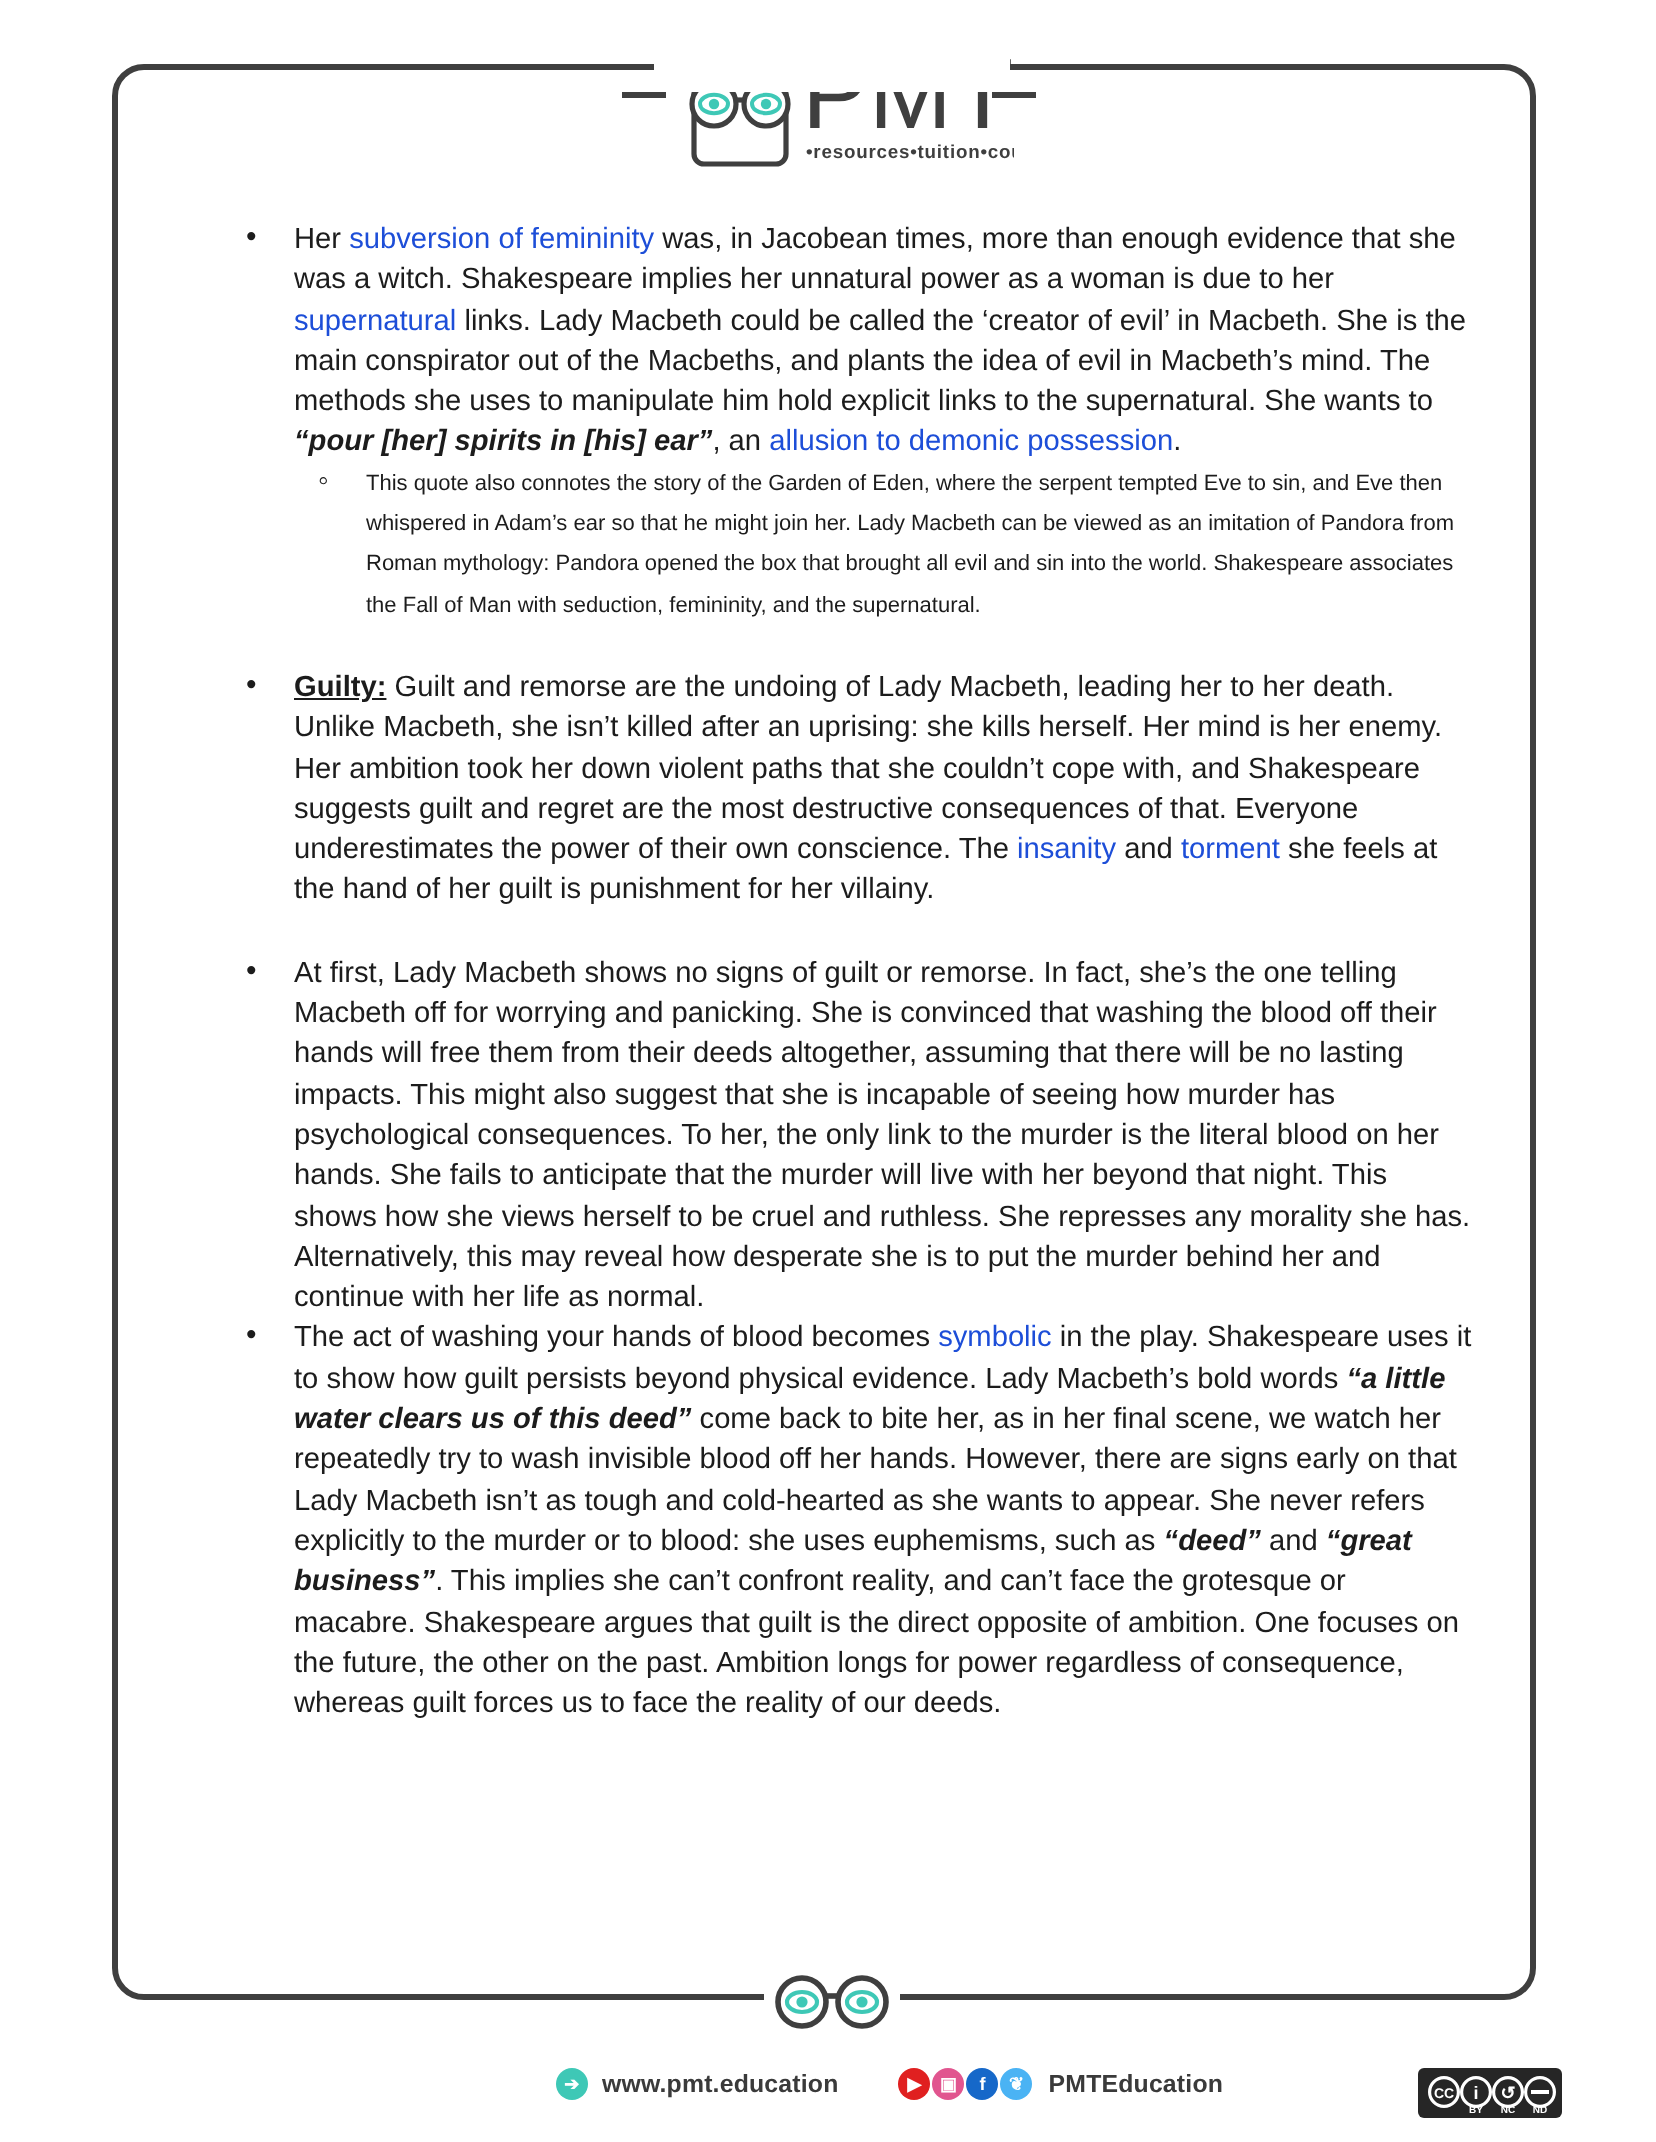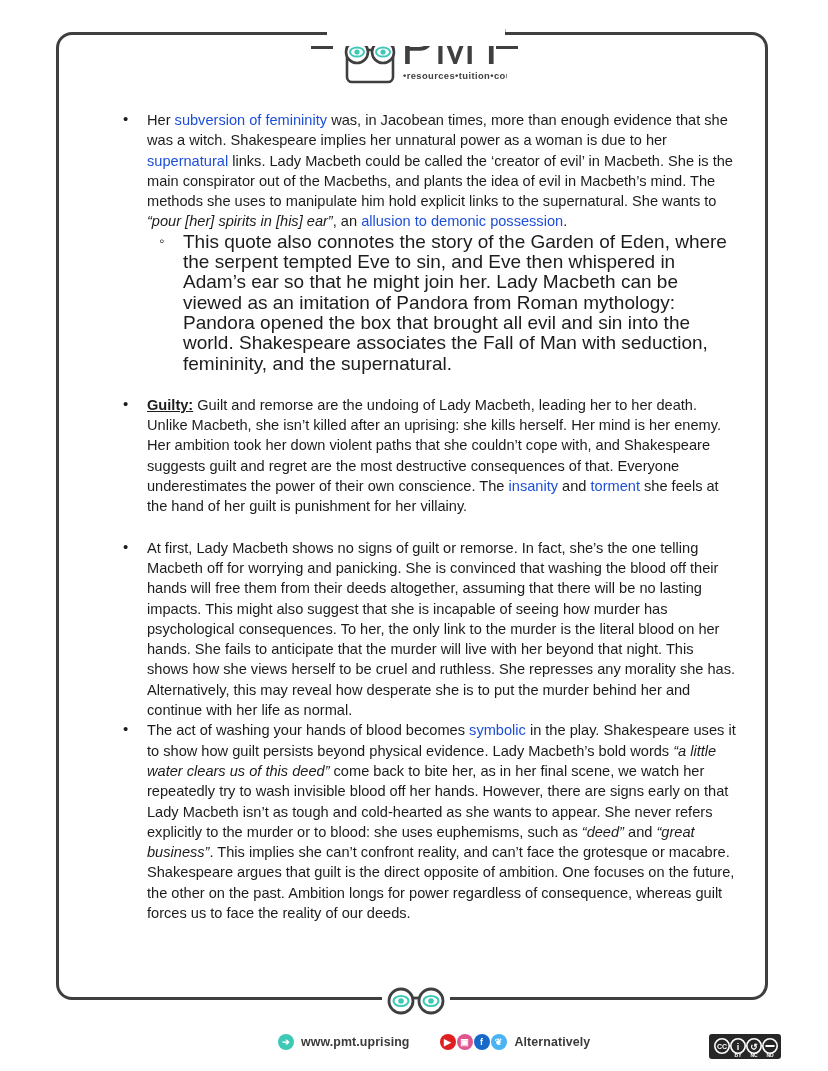--- a/index.html
+++ b/index.html
@@ -103,37 +103,37 @@
     color: #1c1c1c;
   }
   ul.lvl2 {
     list-style: none;
     margin: 0;
     padding: 0;
   }
   ul.lvl2 > li {
     position: relative;
     padding-left: 36px;
-    font-size: 19px;
+    font-size: 11px;
     line-height: 20.3px;
     color: #1c1c1c;
   }
   ul.lvl2 > li::before {
     content: "\25E6";
     position: absolute;
     left: 12px;
     top: -1px;
     font-size: 15px;
     color: #1c1c1c;
   }
   .gap-lg { height: 21px; }
   .gap-sm { height: 0px; }
 
   .hl      { color: #1d4ed8; }
-  .bi      { font-weight: normal; font-style: italic; }
+  .bi      { font-weight: bold; font-style: italic; }
   .b       { font-weight: bold; text-decoration: underline; }
 
   
   .glasses {
     position: absolute;
     left: 382px;
     top: 986px;
     width: 68px;
     height: 30px;
   }
@@ -246,30 +246,30 @@
   <ellipse cx="19" cy="15" rx="7.5" ry="5" fill="none" stroke="#3ec8b6" stroke-width="2.1"></ellipse>
   <circle cx="19" cy="15" r="2.8" fill="#3ec8b6"></circle>
   <ellipse cx="49" cy="15" rx="7.5" ry="5" fill="none" stroke="#3ec8b6" stroke-width="2.1"></ellipse>
   <circle cx="49" cy="15" r="2.8" fill="#3ec8b6"></circle>
 </svg>
 
 <div class="footer">
   <div class="footer-row">
     <div class="f-site">
       <span class="dot" style="background:#3ec8b6">➔</span>
-      <span class="f-site-label">www.pmt.uprising</span>
+      <span class="f-site-label">www.pmt.education</span>
     </div>
     <div class="f-social">
       <span class="soc-group" id="social-icons">
           <span class="dot" style="background: rgb(224, 32, 32);">▶</span>
           <span class="dot" style="background: rgb(225, 85, 143);">▣</span>
           <span class="dot" style="background: rgb(22, 104, 201);">f</span>
           <span class="dot" style="background: rgb(74, 179, 244);">❦</span>
         </span>
-      <span class="f-social-label">Alternatively</span>
+      <span class="f-social-label">PMTEducation</span>
     </div>
   </div>
 </div>
 
 <div class="cc-badge">
   <svg width="66" height="20" viewBox="0 0 66 20">
     <circle cx="10" cy="9" r="7.2" fill="none" stroke="#ffffff" stroke-width="1.6"></circle>
     <text x="10" y="12" text-anchor="middle" font-family="Liberation Sans, sans-serif" font-size="7" font-weight="bold" fill="#ffffff">CC</text>
     <circle cx="26" cy="9" r="7.2" fill="none" stroke="#ffffff" stroke-width="1.6"></circle>
     <text x="26" y="12.5" text-anchor="middle" font-family="Liberation Sans, sans-serif" font-size="9" font-weight="bold" fill="#ffffff">i</text>

